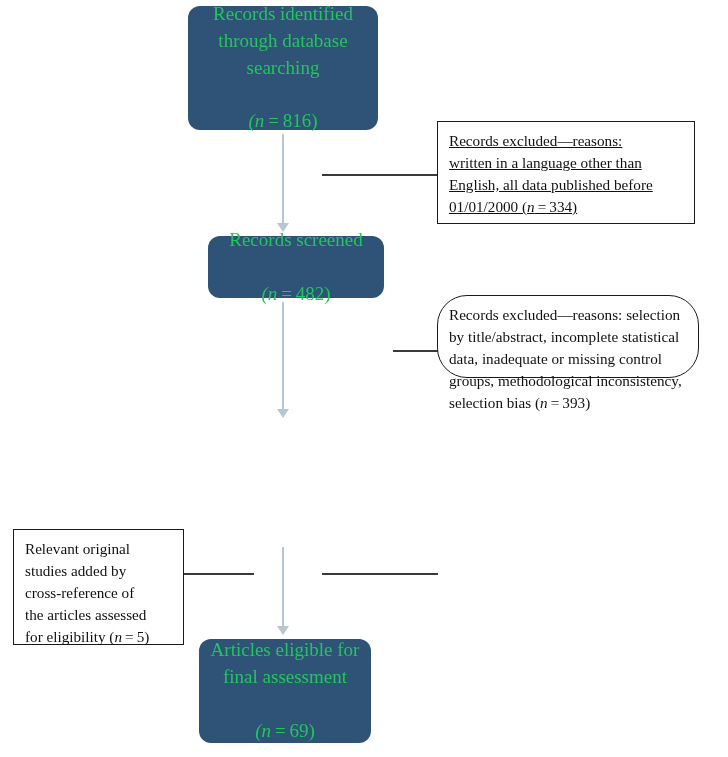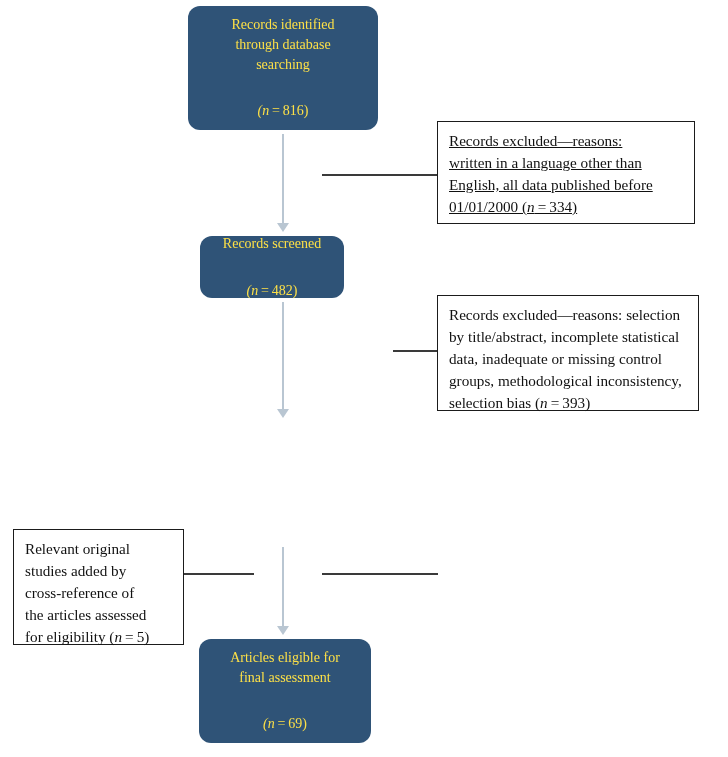--- a/index.html
+++ b/index.html
@@ -16,27 +16,27 @@
     font-family: "Liberation Serif", "DejaVu Serif", serif;
     overflow: hidden;
   }
 
   
   .blue-box {
     position: absolute;
     box-sizing: border-box;
     background: #2f5377;
     border-radius: 12px;
-    color: #fde047;
+    color: #22c55e;
     display: flex;
     flex-direction: column;
     align-items: center;
     justify-content: center;
     text-align: center;
-    font-size: 14px;
+    font-size: 19px;
     line-height: 1.42;
     padding: 6px 14px;
   }
   .blue-box .bline { display: block; white-space: nowrap; }
   .blue-box .count {
     display: block;
     margin-top: 27px;
     white-space: nowrap;
   }
 
@@ -93,21 +93,21 @@
 
 <div id="canvas">
 
   <div class="blue-box" style="left:188px; top:6px; width:190px; height:124px;">
     <span class="bline">Records identified</span>
     <span class="bline">through database</span>
     <span class="bline">searching</span>
     <span class="count"><span class="nit">(n</span> = 816)</span>
   </div>
 
-  <div class="blue-box" style="left:200px; top:236px; width:144px; height:62px;">
+  <div class="blue-box" style="left:208px; top:236px; width:176px; height:62px;">
     <span class="bline">Records screened</span>
     <span class="count"><span class="nit">(n</span> = 482)</span>
   </div>
 
 
   <div class="blue-box" style="left:199px; top:639px; width:172px; height:104px;">
     <span class="bline">Articles eligible for</span>
     <span class="bline">final assessment</span>
     <span class="count"><span class="nit">(n</span> = 69)</span>
   </div>
@@ -135,21 +135,21 @@
 
   <div class="h-line" style="left:322px; top:573px; width:116px;"></div>
 
   <div class="white-box" style="left:437px; top:121px; width:258px; height:103px;text-decoration:underline;">
     <span class="wline">Records excluded—reasons:</span>
     <span class="wline">written in a language other than</span>
     <span class="wline">English, all data published before</span>
     <span class="wline">01/01/2000 (<span class="nit">n</span> = 334)</span>
   </div>
 
-  <div class="white-box" style="left:437px; top:295px; width:262px; height:116px;">
+  <div class="white-box" style="left:437px; top:295px; width:262px; height:83px;border-radius:30px;">
     <span class="wline">Records excluded—reasons: selection</span>
     <span class="wline">by title/abstract, incomplete statistical</span>
     <span class="wline">data, inadequate or missing control</span>
     <span class="wline">groups, methodological inconsistency,</span>
     <span class="wline">selection bias (<span class="nit">n</span> = 393)</span>
   </div>
 
 
   <div class="white-box" style="left:13px; top:529px; width:171px; height:116px;">
     <span class="wline">Relevant original</span>

